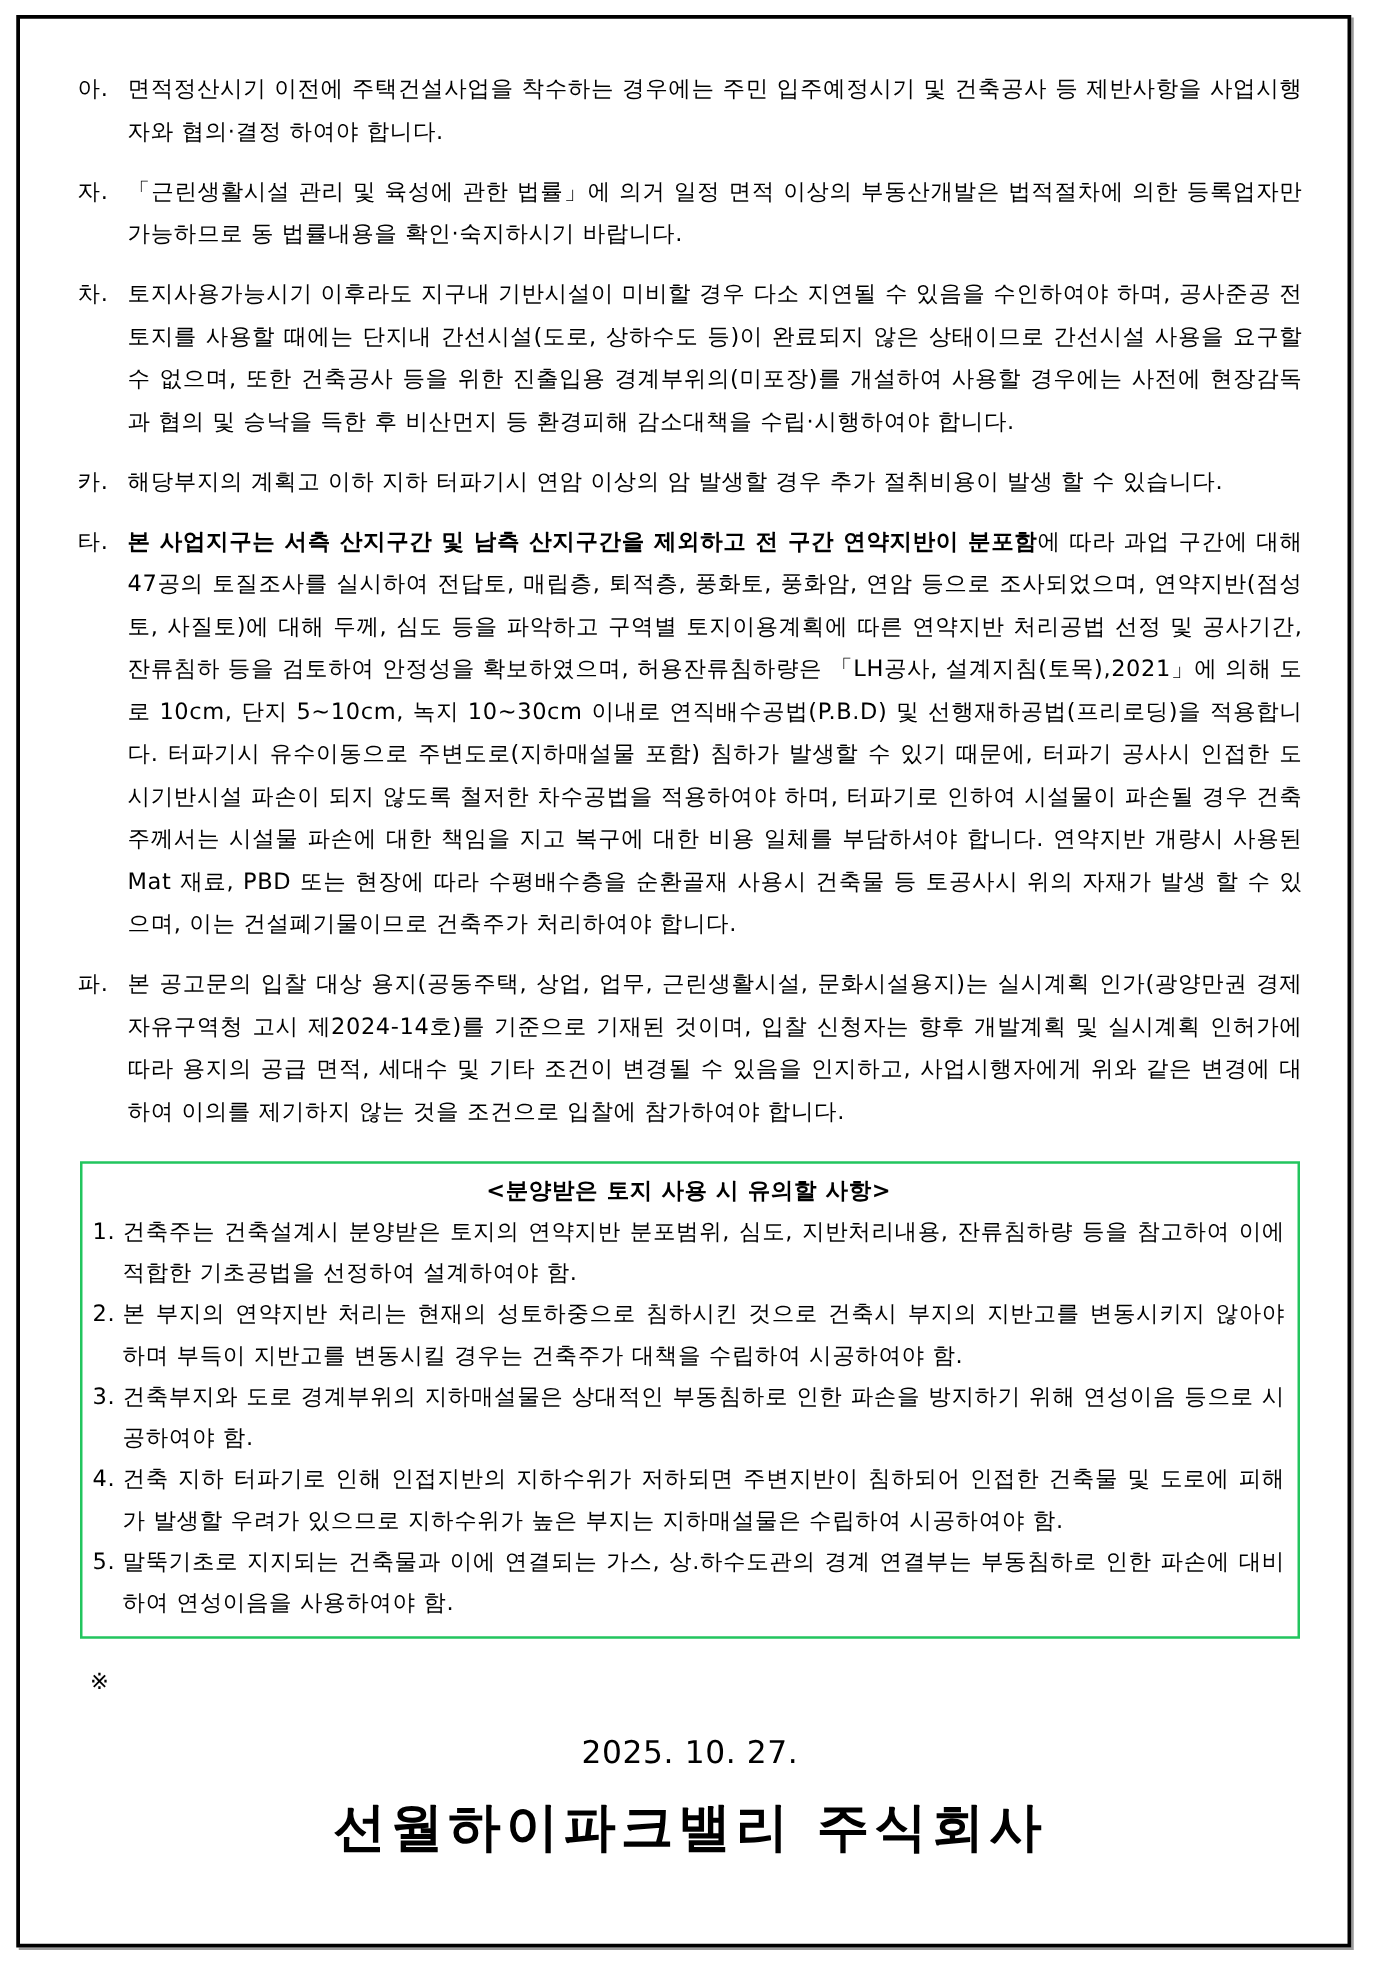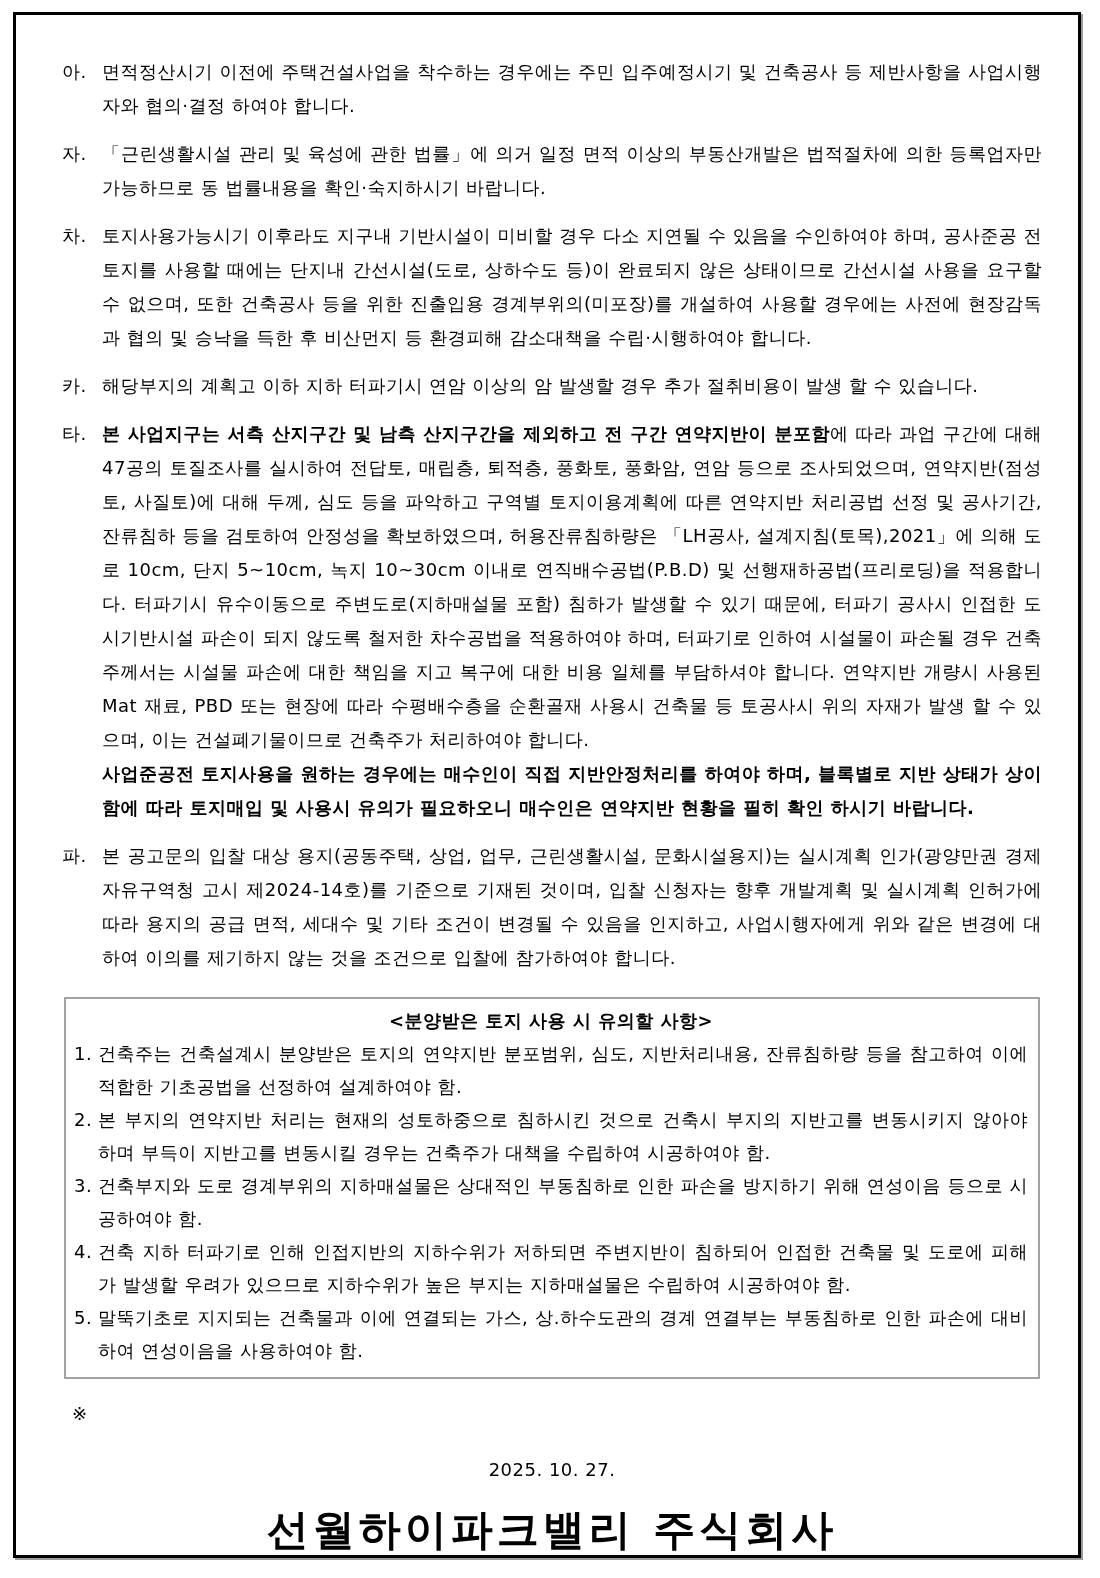--- a/index.html
+++ b/index.html
@@ -37,24 +37,24 @@
     margin-bottom: 14px;
   }
   .para .label {
     flex: none;
     width: 40px;
   }
   .para .ptext {
     flex: 1;
     text-align: justify;
   }
-  .bold { font-weight: bold; }
+  .bold { font-weight: bold; margin-top: 44px; }
   .notice-box {
     margin: 22px 2px 0 2px;
-    border: 2px solid #a3a3a3;
+    border: 2px solid #22c55e;
     padding: 5px 10px 10px 8px;
     line-height: 33px;
   }
   .box-title {
     text-align: center;
     font-weight: bold;
   }
   .box-item {
     display: flex;
   }
@@ -71,21 +71,21 @@
     padding-left: 10px;
     display: flex;
   }
   .contact-line .ref-mark {
     flex: none;
     width: 62px;
   }
   .date-line {
     margin-top: 22px;
     text-align: center;
-    font-size: 18px;
+    font-size: 25px;
   }
   .company-line {
     margin-top: 26px;
     text-align: center;
     font-size: 42px;
     font-weight: bold;
     letter-spacing: 4px;
   }
 </style>
 </head>
@@ -111,21 +111,20 @@
 
     <div class="para">
       <span class="label">카.</span>
       <div class="ptext">해당부지의 계획고 이하 지하 터파기시 연암 이상의 암 발생할 경우 추가 절취비용이 발생 할 수 있습니다.</div>
     </div>
 
     <div class="para">
       <span class="label">타.</span>
       <div class="ptext">
         <span class="bold">본 사업지구는 서측 산지구간 및 남측 산지구간을 제외하고 전 구간 연약지반이 분포함</span><span>에 따라 과업 구간에 대해 47공의 토질조사를 실시하여 전답토, 매립층, 퇴적층, 풍화토, 풍화암, 연암 등으로 조사되었으며, 연약지반(점성토, 사질토)에 대해 두께, 심도 등을 파악하고 구역별 토지이용계획에 따른 연약지반 처리공법 선정 및 공사기간, 잔류침하 등을 검토하여 안정성을 확보하였으며, 허용잔류침하량은 「LH공사, 설계지침(토목),2021」에 의해 도로 10cm, 단지 5~10cm, 녹지 10~30cm 이내로 연직배수공법(P.B.D) 및 선행재하공법(프리로딩)을 적용합니다. 터파기시 유수이동으로 주변도로(지하매설물 포함) 침하가 발생할 수 있기 때문에, 터파기 공사시 인접한 도시기반시설 파손이 되지 않도록 철저한 차수공법을 적용하여야 하며, 터파기로 인하여 시설물이 파손될 경우 건축주께서는 시설물 파손에 대한 책임을 지고 복구에 대한 비용 일체를 부담하셔야 합니다. 연약지반 개량시 사용된 Mat 재료, PBD 또는 현장에 따라 수평배수층을 순환골재 사용시 건축물 등 토공사시 위의 자재가 발생 할 수 있으며, 이는 건설폐기물이므로 건축주가 처리하여야 합니다.</span>
-        <div class="bold">사업준공전 토지사용을 원하는 경우에는 매수인이 직접 지반안정처리를 하여야 하며, 블록별로 지반 상태가 상이함에 따라 토지매입 및 사용시 유의가 필요하오니 매수인은 연약지반 현황을 필히 확인 하시기 바랍니다.</div>
       </div>
     </div>
 
     <div class="para">
       <span class="label">파.</span>
       <div class="ptext">본 공고문의 입찰 대상 용지(공동주택, 상업, 업무, 근린생활시설, 문화시설용지)는 실시계획 인가(광양만권 경제자유구역청 고시 제2024-14호)를 기준으로 기재된 것이며, 입찰 신청자는 향후 개발계획 및 실시계획 인허가에 따라 용지의 공급 면적, 세대수 및 기타 조건이 변경될 수 있음을 인지하고, 사업시행자에게 위와 같은 변경에 대하여 이의를 제기하지 않는 것을 조건으로 입찰에 참가하여야 합니다.</div>
     </div>
 
     <div class="notice-box">
       <div class="box-title">&lt;분양받은 토지 사용 시 유의할 사항&gt;</div>

